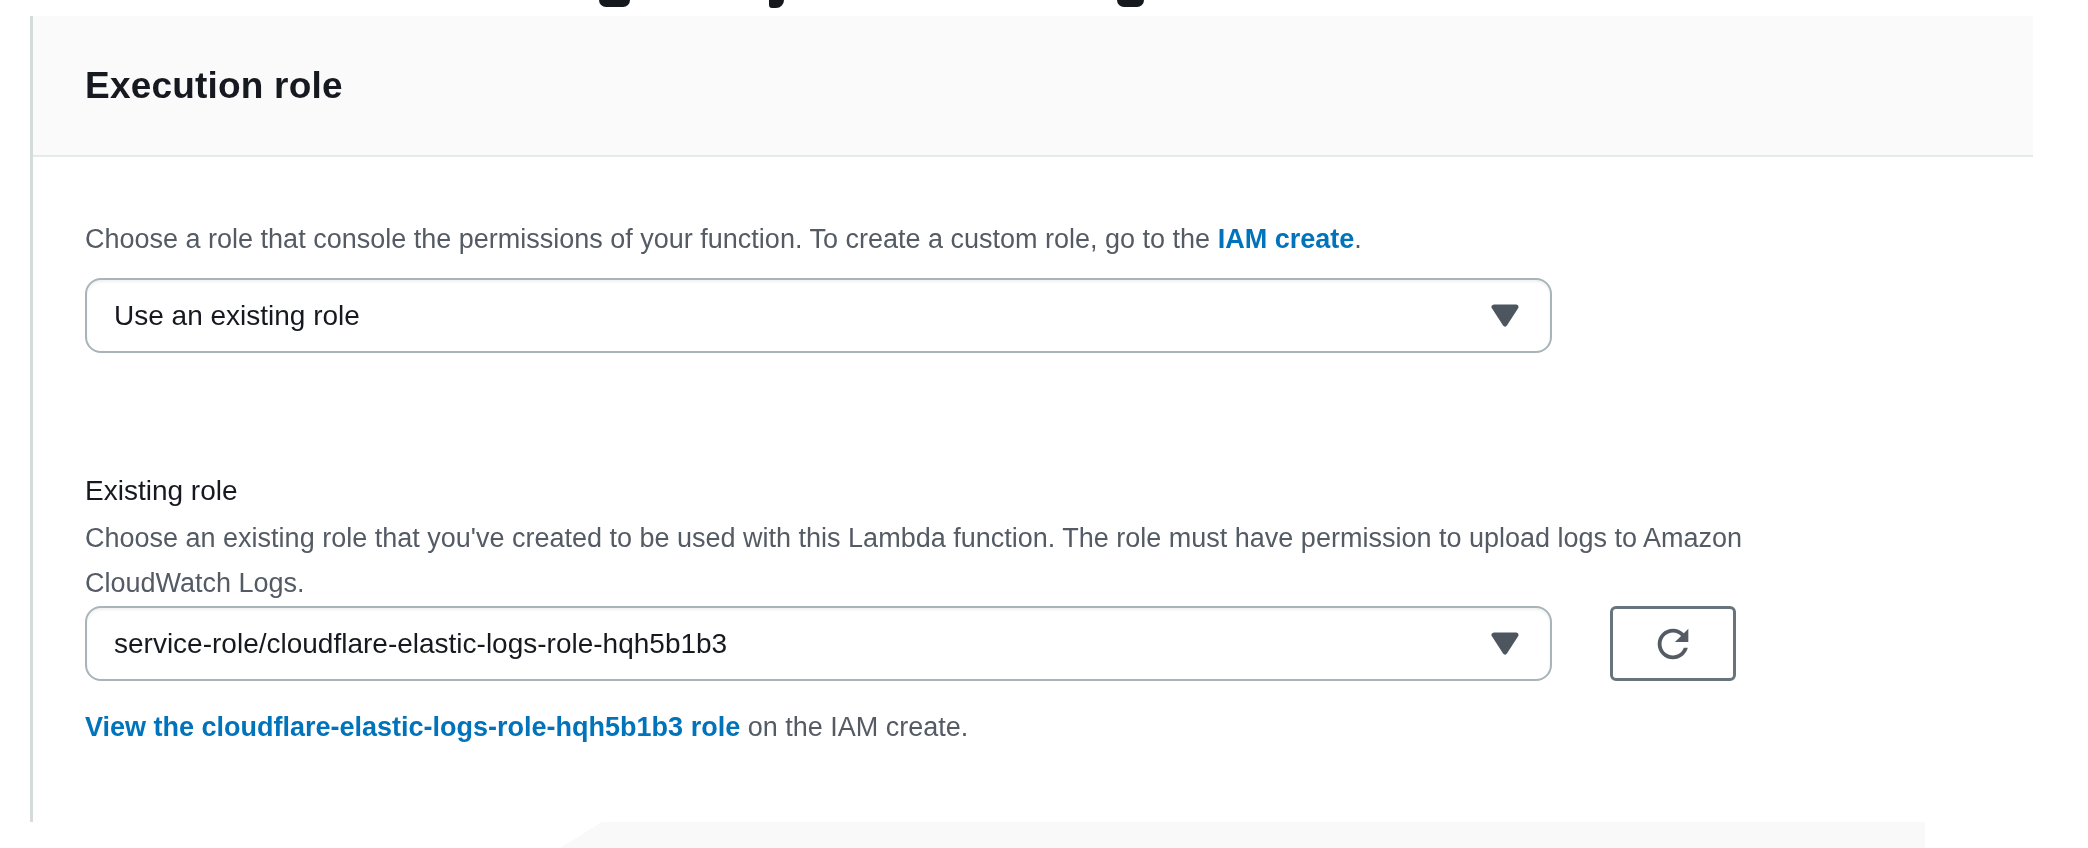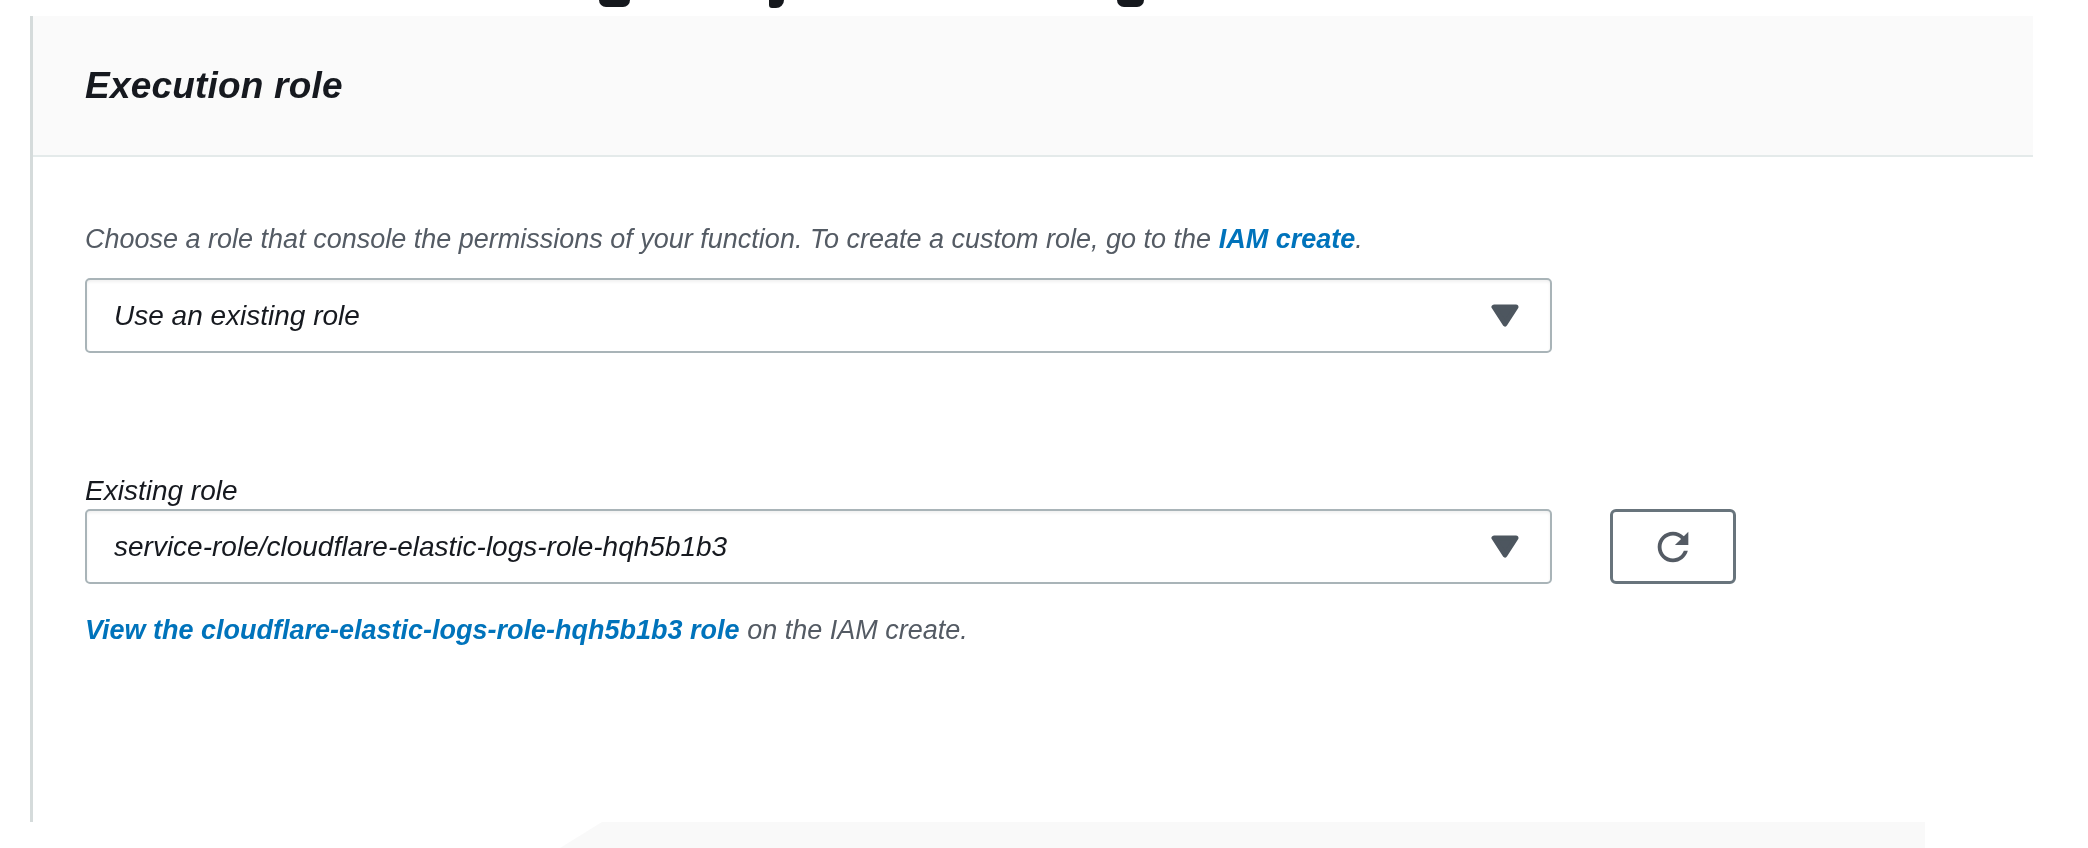--- a/index.html
+++ b/index.html
@@ -7,21 +7,20 @@
     padding: 0;
     background: #ffffff;
     font-family: "Liberation Sans", "DejaVu Sans", sans-serif;
   }
   .stage {
     position: relative;
     width: 2088px;
     height: 848px;
     overflow: hidden;
     background: #ffffff;
-    font-style: italic;
   }
 
   
   .top-frag {
     position: absolute;
     top: 0;
     background: #15181d;
     border-radius: 0 0 7px 7px;
   }
   .frag-a { left: 599px;  width: 31px; height: 7px; }
@@ -70,21 +69,21 @@
     text-decoration: none;
     cursor: pointer;
   }
 
   .select-box {
     width: 1467px;
     height: 75px;
     box-sizing: border-box;
     background: #ffffff;
     border: 2px solid #a9b4b8;
-    border-radius: 5px;
+    border-radius: 16px;
     box-shadow: inset 0 2px 3px rgba(0,0,0,0.06);
     display: flex;
     align-items: center;
     justify-content: space-between;
     padding: 0 30px 0 27px;
     cursor: pointer;
   }
   .select-value {
     font-size: 28px;
     color: #16191f;
@@ -173,20 +172,21 @@
         <span class="select-value">Use an existing role</span>
         <span class="caret">
           <svg width="30" height="25" viewBox="0 0 30 25">
             <path d="M4 4 h22 L15 21 Z" fill="#4d565f" stroke="#4d565f" stroke-width="5" stroke-linejoin="round"></path>
           </svg>
         </span>
       </div>
 
       <div class="field-label">Existing role</div>
 
+      <div class="field-desc">Choose an existing role that you've created to be used with this Lambda function. The role must have permission to upload logs to Amazon CloudWatch Logs.</div>
 
       <div class="select-row">
         <div class="select-box">
           <span class="select-value">service-role/cloudflare-elastic-logs-role-hqh5b1b3</span>
           <span class="caret">
             <svg width="30" height="25" viewBox="0 0 30 25">
               <path d="M4 4 h22 L15 21 Z" fill="#4d565f" stroke="#4d565f" stroke-width="5" stroke-linejoin="round"></path>
             </svg>
           </span>
         </div>

